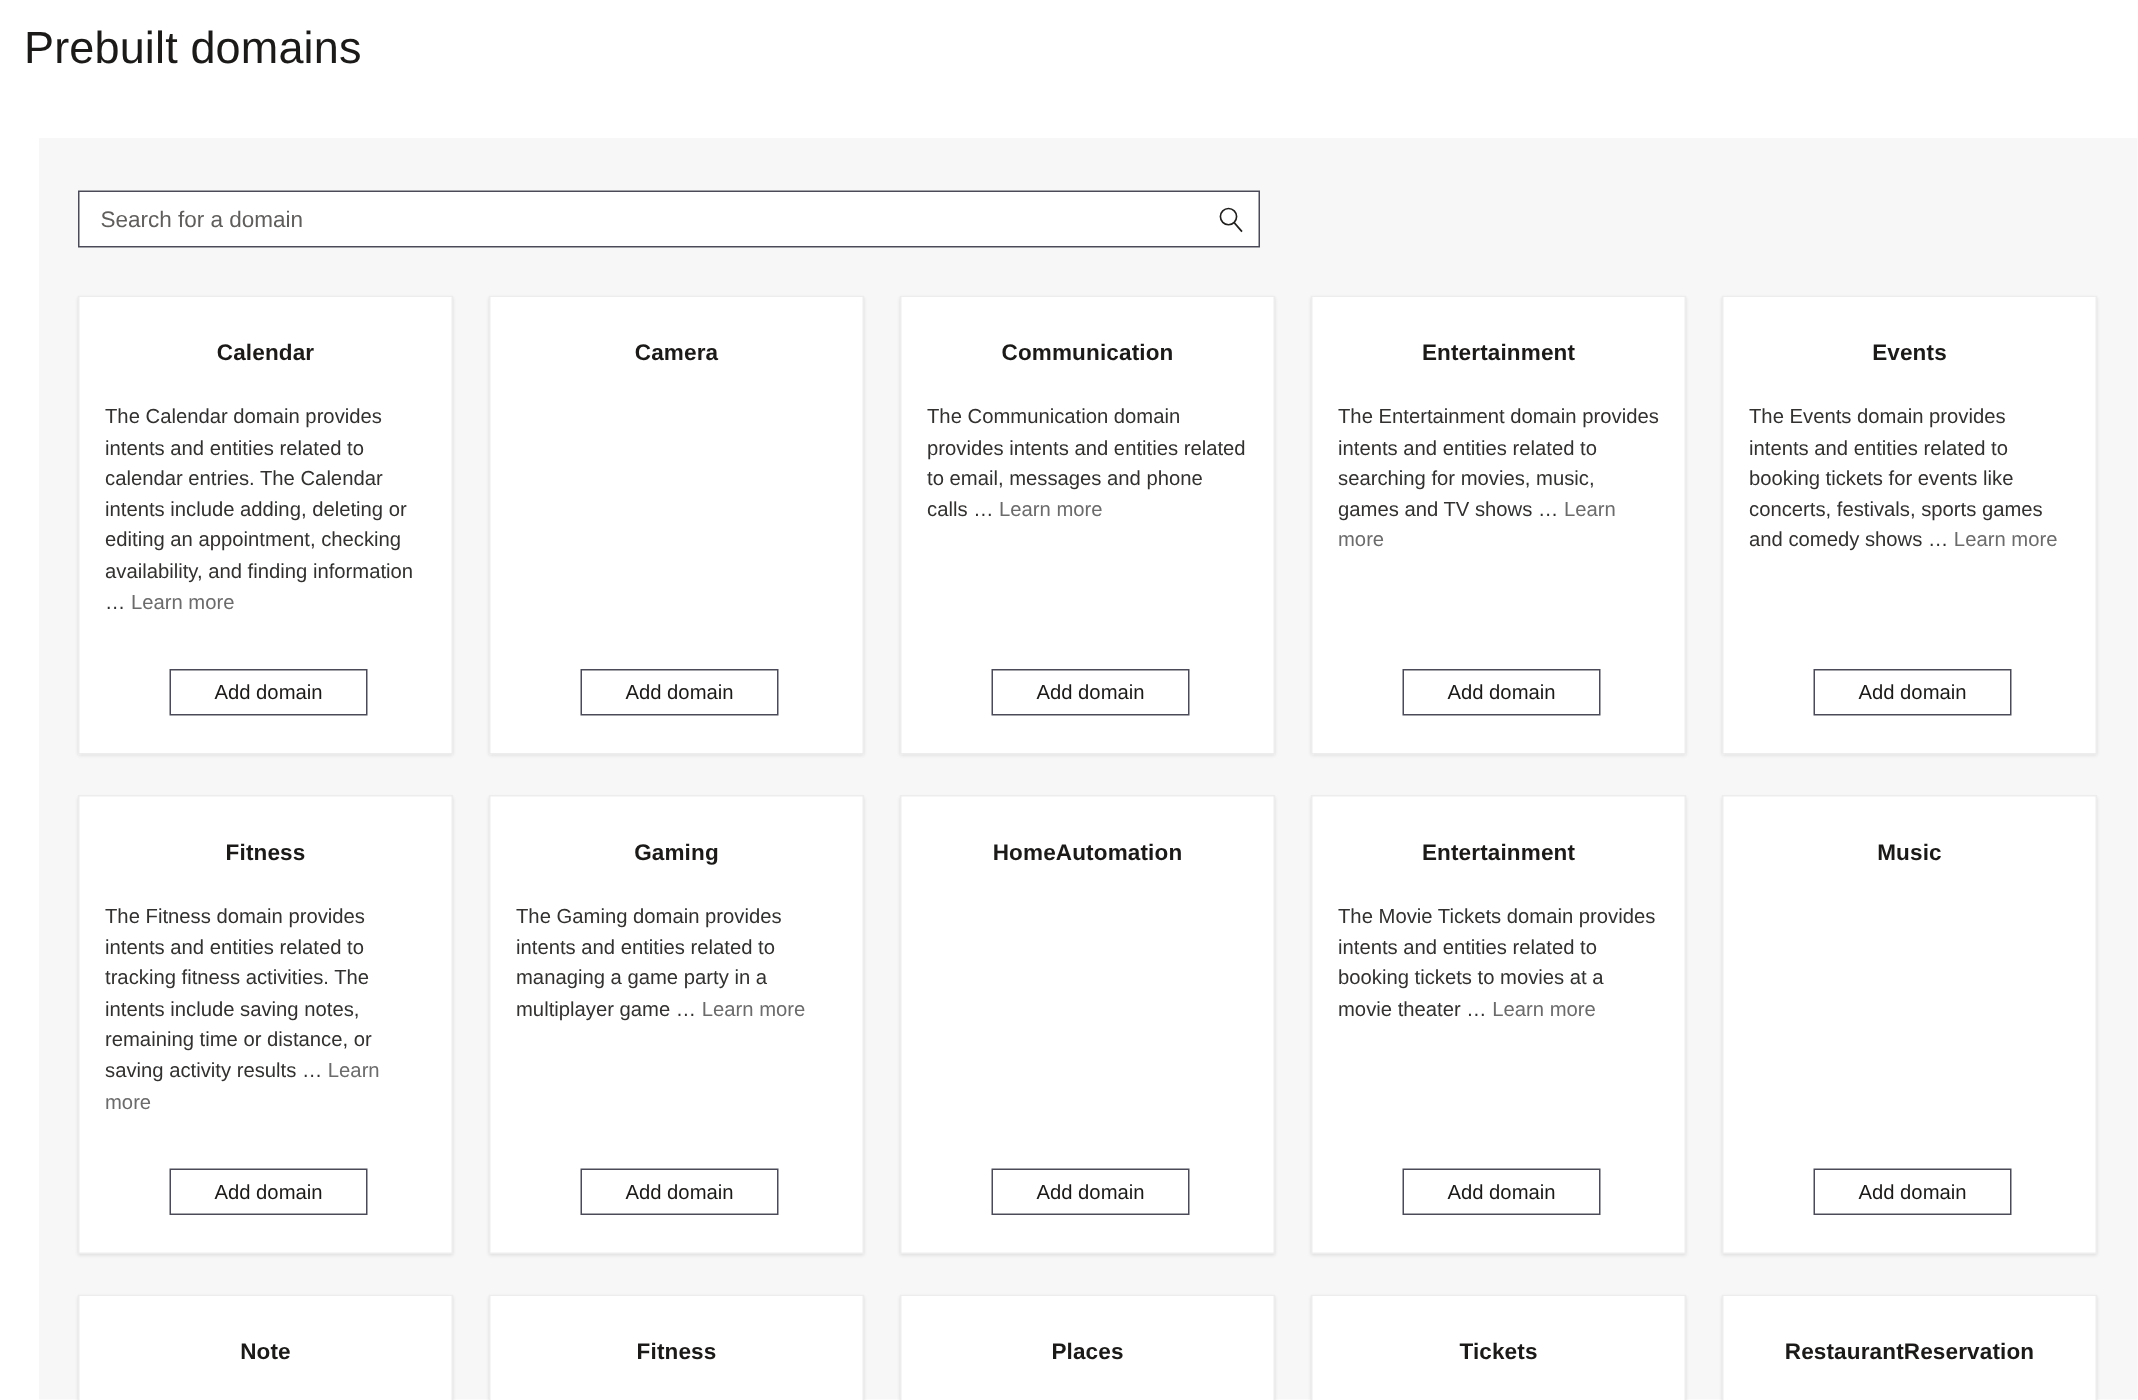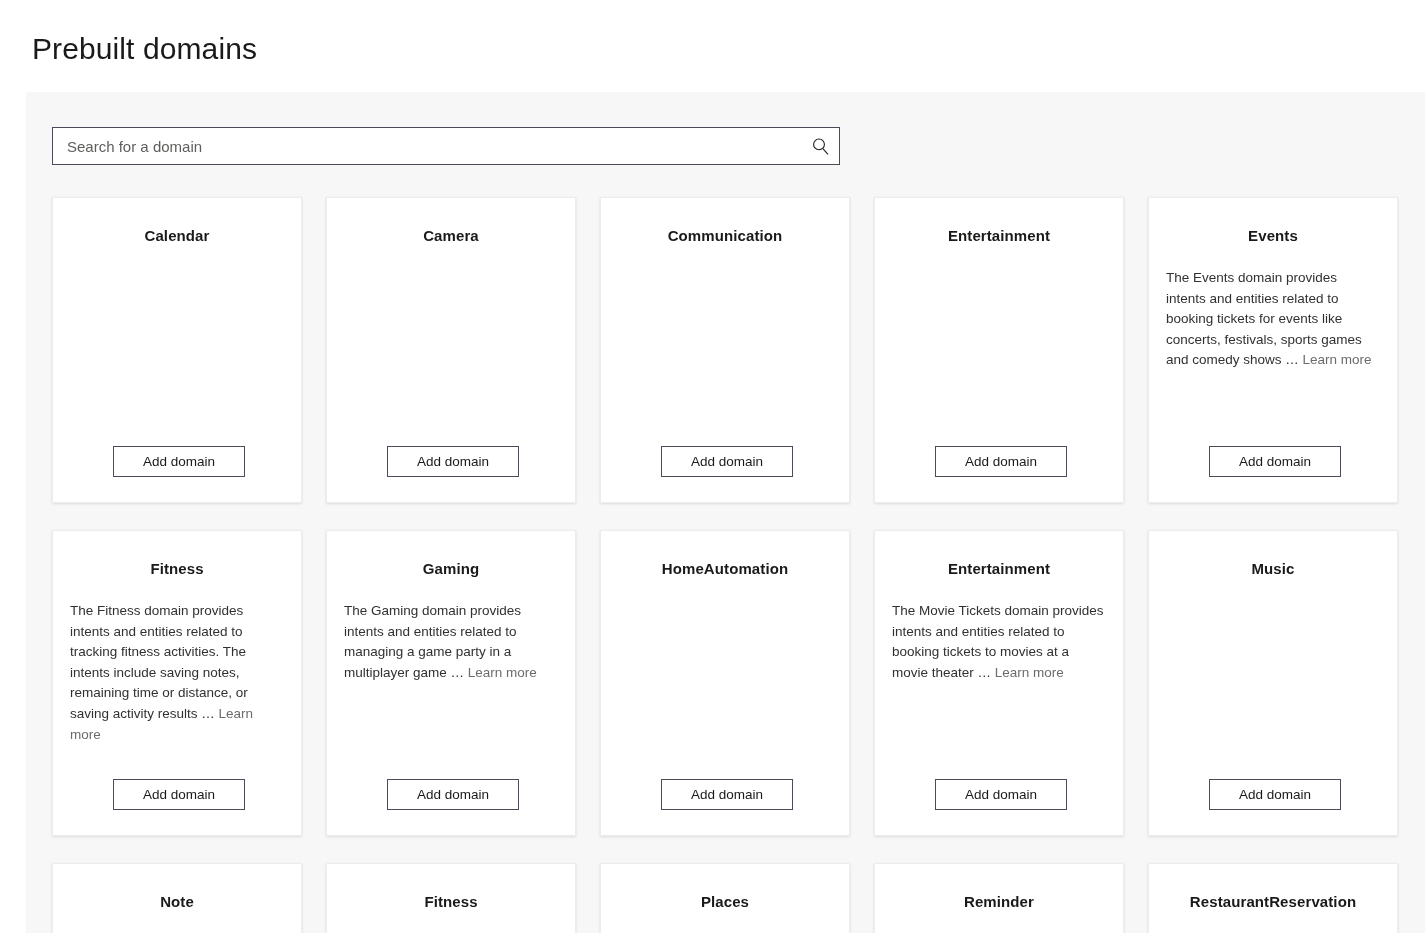--- a/index.html
+++ b/index.html
@@ -15,21 +15,21 @@
     color: #323130;
     -webkit-font-smoothing: antialiased;
   }
 
   
   .page-title {
     font-size: 30px;
     font-weight: 300;
     color: #1b1a19;
     letter-spacing: .1px;
-    margin: 16px;
+    margin: 0;
     padding: 13px 0 0 16px;
     line-height: 40px;
   }
 
   
   .panel {
     position: absolute;
     left: 26px;
     top: 92px;
     width: 1399px;
@@ -151,38 +151,41 @@
       <svg width="19" height="19" viewBox="0 0 19 19" fill="none" aria-hidden="true">
         <circle cx="8" cy="7.4" r="5.4" stroke="#201f1e" stroke-width="1.1"></circle>
         <line x1="11.9" y1="11.6" x2="17" y2="17.4" stroke="#201f1e" stroke-width="1.1"></line>
       </svg>
     </span>
   </div>
 
   <div class="grid">
       <div class="card">
         <div class="card-title">Calendar</div>
+        <p class="card-desc"><span>The Calendar domain provides intents and entities related to calendar entries. The Calendar intents include adding, deleting or editing an appointment, checking availability, and finding information </span><span>… </span><a class="learn-more">Learn more</a></p>
         <div class="card-footer">
           <button class="add-btn">Add domain</button>
         </div>
       </div>
       <div class="card">
         <div class="card-title">Camera</div>
         <div class="card-footer">
           <button class="add-btn">Add domain</button>
         </div>
       </div>
       <div class="card">
         <div class="card-title">Communication</div>
+        <p class="card-desc"><span>The Communication domain provides intents and entities related to email, messages and phone calls </span><span>… </span><a class="learn-more">Learn more</a></p>
         <div class="card-footer">
           <button class="add-btn">Add domain</button>
         </div>
       </div>
       <div class="card">
         <div class="card-title">Entertainment</div>
+        <p class="card-desc"><span>The Entertainment domain provides intents and entities related to searching for movies, music, games and TV shows </span><span>… </span><a class="learn-more">Learn more</a></p>
         <div class="card-footer">
           <button class="add-btn">Add domain</button>
         </div>
       </div>
       <div class="card">
         <div class="card-title">Events</div>
         <p class="card-desc"><span>The Events domain provides intents and entities related to booking tickets for events like concerts, festivals, sports games and comedy shows </span><span>… </span><a class="learn-more">Learn more</a></p>
         <div class="card-footer">
           <button class="add-btn">Add domain</button>
         </div>
@@ -223,20 +226,20 @@
       <div class="card clipped">
         <div class="card-title">Note</div>
       </div>
       <div class="card clipped">
         <div class="card-title">Fitness</div>
       </div>
       <div class="card clipped">
         <div class="card-title">Places</div>
       </div>
       <div class="card clipped">
-        <div class="card-title">Reminder</div>
+        <div class="card-title">Tickets</div>
       </div>
       <div class="card clipped">
         <div class="card-title">RestaurantReservation</div>
       </div>
     </div>
 
 </div>
 
 </body></html>

